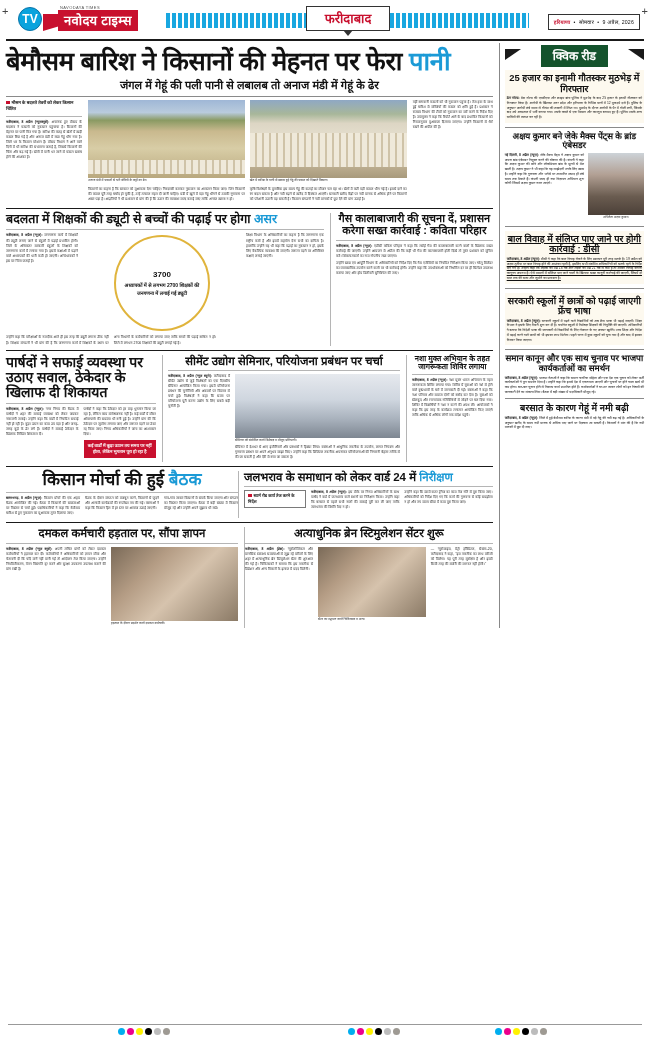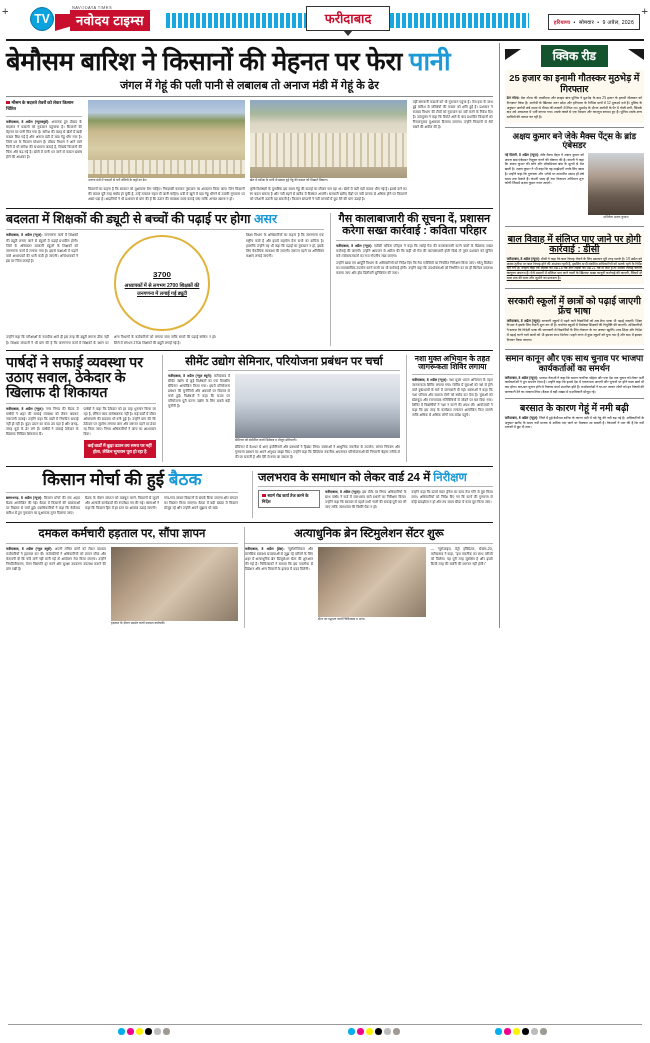--- a/index.html
+++ b/index.html
@@ -3,21 +3,21 @@
 <meta charset="utf-8">
 <style>
   html,body{margin:0;padding:0;background:#ffffff;}
   body{width:650px;height:1043px;overflow:hidden;
        font-family:"Liberation Sans","DejaVu Sans",sans-serif;color:#111;}
   .page{position:relative;width:650px;height:1043px;background:#fff;}
 
   
   .masthead{position:relative;height:34px;margin:4px 6px 0 6px;}
   .reg-mark{position:absolute;font-size:11px;color:#444;line-height:1;}
-  .logo-block{position:absolute;left:24px;top:3px;display:flex;align-items:flex-end;}
+  .logo-block{position:absolute;left:12px;top:3px;display:flex;align-items:flex-end;}
   .nt-circle{width:22px;height:22px;border-radius:50%;background:#0aa3dd;
      color:#fff;font-weight:bold;font-size:12px;display:flex;align-items:center;
      justify-content:center;border:1px solid #0a74a8;}
   .nt-flag{width:16px;height:17px;background:#c8102e;margin-left:1px;
      clip-path:polygon(0 0,100% 0,100% 72%,0 100%);}
   .nt-name{background:#c8102e;color:#fff;font-weight:bold;font-size:13px;
      padding:1px 6px 2px 6px;margin-left:-1px;letter-spacing:.3px;white-space:nowrap;}
   .nt-sup{position:absolute;left:42px;top:-2px;font-size:4px;color:#555;letter-spacing:.4px;}
   .bars{position:absolute;top:9px;height:15px;background:
      repeating-linear-gradient(to right,#19a7e0 0 4px,#ffffff 4px 6px);}
@@ -202,21 +202,21 @@
       <div style="border-top:1.5px solid #1a1a1a;margin:4px 0 4px;"></div>
 
       <div style="display:flex;gap:6px;">
         <div style="width:318px;">
           <h2 class="sec" style="font-size:12.5px;"><span>बदलता में शिक्षकों की ड्यूटी से बच्चों की पढ़ाई पर होगा </span><span class="hl">असर</span></h2>
           <div class="rule-thin"></div>
           <div style="display:flex;gap:5px;">
             <div style="width:72px;" class="txt">
               <p><span class="byline">फरीदाबाद, 8 अप्रैल (न्यूज़):</span> <span>जनगणना कार्य में शिक्षकों की ड्यूटी लगाए जाने से स्कूलों में पढ़ाई प्रभावित होगी। जिले के अधिकतर सरकारी स्कूलों के शिक्षकों को जनगणना कार्य में लगाया गया है। इससे कक्षाओं में पढ़ाने वाले अध्यापकों की भारी कमी हो जाएगी। अभिभावकों ने इस पर चिंता जताई है।</span></p>
             </div>
-            <div style="flex:1;position:relative;text-decoration:underline;">
+            <div style="flex:1;position:relative;">
               <div class="info-circle">
                 <div class="ic-in">
                   <span class="ic-num">3700</span>
                   <span>अध्यापकों में से लगभग 2700 शिक्षकों की जनगणना में लगाई गई ड्यूटी</span>
                 </div>
               </div>
             </div>
             <div style="width:78px;" class="txt">
                 <p>शिक्षा विभाग के अधिकारियों का कहना है कि जनगणना एक राष्ट्रीय कार्य है और इसमें सहयोग देना सभी का दायित्व है। हालांकि उन्होंने यह भी कहा कि पढ़ाई का नुकसान न हो, इसके लिए वैकल्पिक व्यवस्था की जाएगी। जरूरत पड़ने पर अतिरिक्त कक्षाएं लगाई जाएंगी।</p>
               </div>
@@ -276,21 +276,21 @@
           <h2 class="sec" style="font-size:7.6px;text-align:center;">नशा मुक्त अभियान के तहत जागरूकता शिविर लगाया</h2>
           <div class="rule-thin"></div>
           <div class="txt">
             <p><span class="byline">फरीदाबाद, 8 अप्रैल (न्यूज़):</span> <span>नशा मुक्त भारत अभियान के तहत जागरूकता शिविर लगाया गया। शिविर में युवाओं को नशे से होने वाले दुष्प्रभावों के बारे में जानकारी दी गई। वक्ताओं ने कहा कि नशा परिवार और समाज दोनों को बर्बाद कर देता है। युवाओं को खेलकूद और रचनात्मक गतिविधियों से जोड़ने पर बल दिया गया। शिविर में विद्यार्थियों ने नशा न करने की शपथ ली। आयोजकों ने कहा कि इस तरह के कार्यक्रम लगातार आयोजित किए जाएंगे ताकि अधिक से अधिक लोगों तक संदेश पहुंचे।</span></p>
           </div>
         </div>
       </div>
 
       <div style="border-top:1.5px solid #1a1a1a;margin:4px 0 4px;"></div>
 
-      <div style="display:flex;gap:14px;">
+      <div style="display:flex;gap:0;">
         <div style="width:232px;">
           <h2 class="sec" style="font-size:17px;text-align:center;"><span>किसान मोर्चा की हुई </span><span class="hl">बैठक</span></h2>
           <div class="rule-thin"></div>
           <div class="cols">
             <div class="col txt">
               <p><span class="byline">बल्लभगढ़, 8 अप्रैल (न्यूज़):</span> <span>किसान मोर्चा की एक अहम बैठक आयोजित की गई। बैठक में किसानों की समस्याओं पर विस्तार से चर्चा हुई। पदाधिकारियों ने कहा कि बेमौसम बारिश से हुए नुकसान का मुआवजा तुरंत दिलाया जाए।</span></p>
             </div>
             <div class="col txt">
                 <p>बैठक के दौरान संगठन को मजबूत करने, किसानों से जुड़ने और आगामी कार्यक्रमों की रूपरेखा तय की गई। वक्ताओं ने कहा कि किसान हित में हर स्तर पर आवाज उठाई जाएगी।</p>
               </div>

